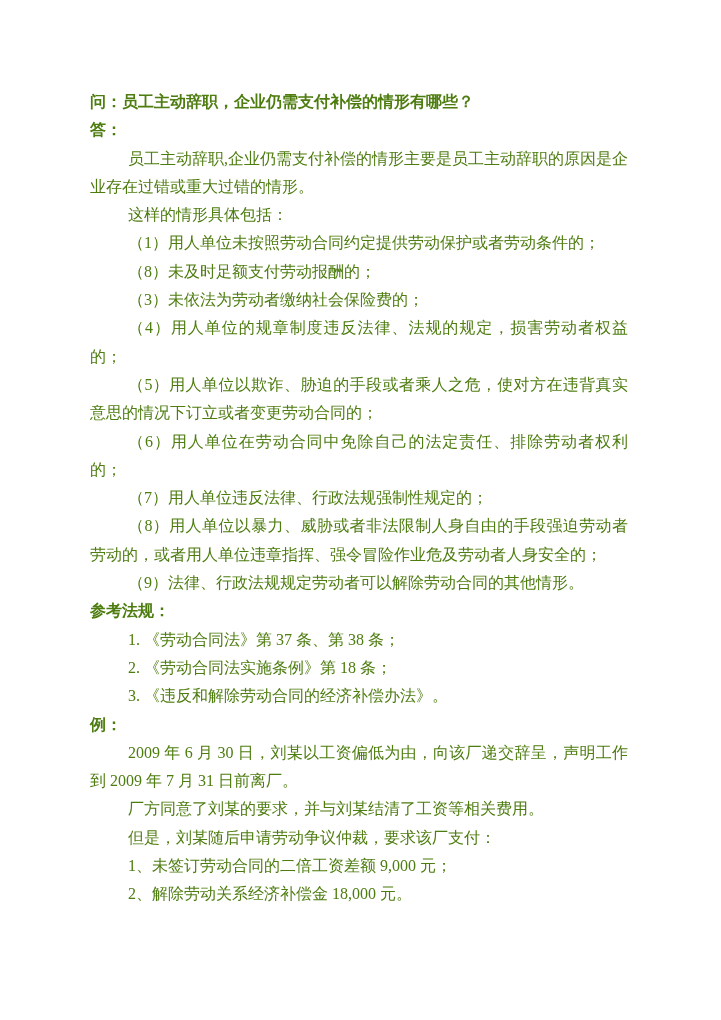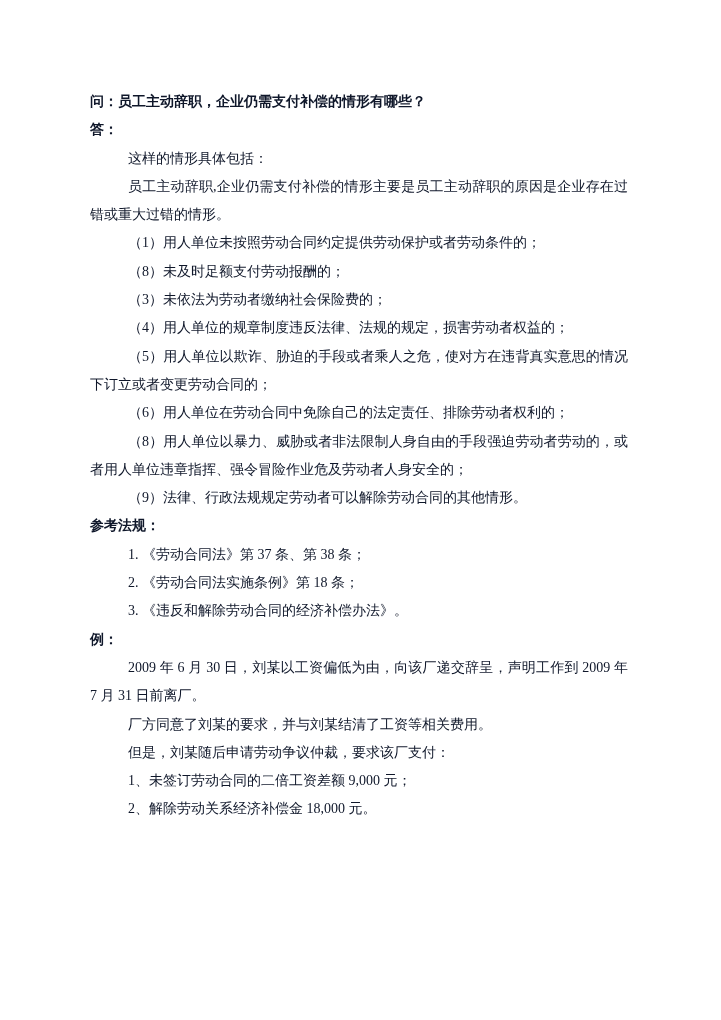--- a/index.html
+++ b/index.html
@@ -11,23 +11,23 @@
     height: 1020px;
     background: #ffffff;
     overflow: hidden;
     position: relative;
   }
   .page {
     position: absolute;
     left: 90px;
     top: 88px;
     width: 538px;
-    color: #0f172a;
+    color: #4d7c0f;
     font-family: "Liberation Serif", "DejaVu Serif", serif;
-    font-size: 14px;
+    font-size: 16px;
     line-height: 28.3px;
   }
   .blk {
     margin: 0;
     padding: 0;
     text-align: justify;
   }
   .ind {
     text-indent: 38px;
   }
@@ -37,30 +37,31 @@
 </style>
 </head>
 <body>
 
 <div class="page">
 
   <p class="blk b">问：员工主动辞职，企业仍需支付补偿的情形有哪些？</p>
 
   <p class="blk b">答：</p>
 
+  <p class="blk ind">员工主动辞职,企业仍需支付补偿的情形主要是员工主动辞职的原因是企业存在过错或重大过错的情形。</p>
+
   <p class="blk ind">这样的情形具体包括：</p>
-
-  <p class="blk ind">员工主动辞职,企业仍需支付补偿的情形主要是员工主动辞职的原因是企业存在过错或重大过错的情形。</p>
 
   <p class="blk ind">（1）用人单位未按照劳动合同约定提供劳动保护或者劳动条件的；</p>
   <p class="blk ind">（8）未及时足额支付劳动报酬的；</p>
   <p class="blk ind">（3）未依法为劳动者缴纳社会保险费的；</p>
   <p class="blk ind">（4）用人单位的规章制度违反法律、法规的规定，损害劳动者权益的；</p>
   <p class="blk ind">（5）用人单位以欺诈、胁迫的手段或者乘人之危，使对方在违背真实意思的情况下订立或者变更劳动合同的；</p>
   <p class="blk ind">（6）用人单位在劳动合同中免除自己的法定责任、排除劳动者权利的；</p>
+  <p class="blk ind">（7）用人单位违反法律、行政法规强制性规定的；</p>
   <p class="blk ind">（8）用人单位以暴力、威胁或者非法限制人身自由的手段强迫劳动者劳动的，或者用人单位违章指挥、强令冒险作业危及劳动者人身安全的；</p>
   <p class="blk ind">（9）法律、行政法规规定劳动者可以解除劳动合同的其他情形。</p>
 
   <p class="blk b">参考法规：</p>
 
   <p class="blk ind">1. 《劳动合同法》第 37 条、第 38 条；</p>
   <p class="blk ind">2. 《劳动合同法实施条例》第 18 条；</p>
   <p class="blk ind">3. 《违反和解除劳动合同的经济补偿办法》。</p>
 
   <p class="blk b">例：</p>

